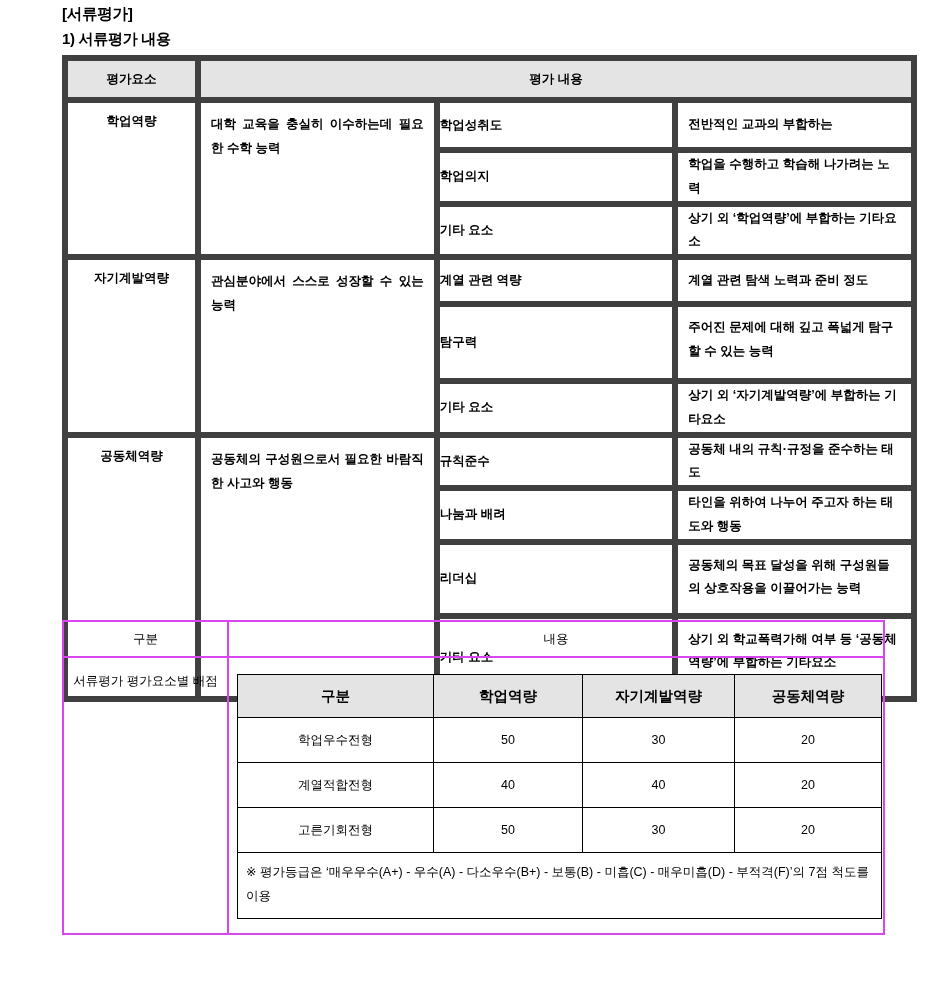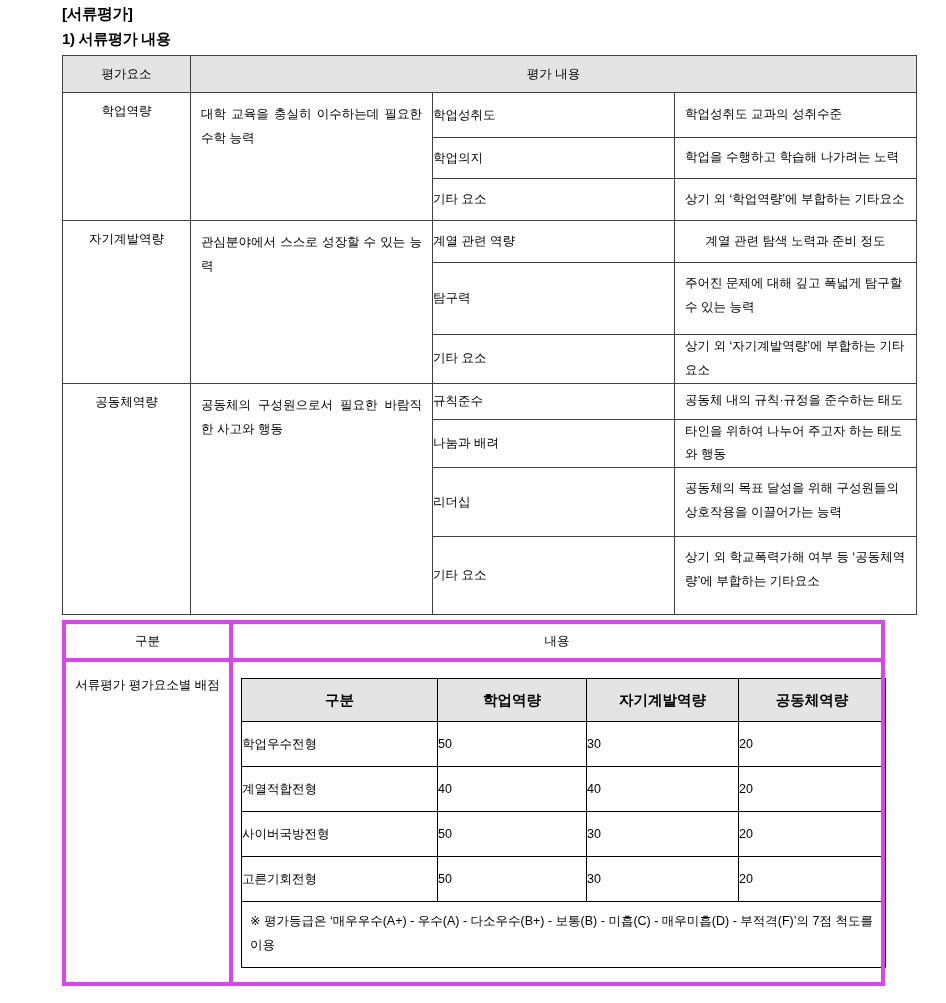--- a/index.html
+++ b/index.html
@@ -58,24 +58,24 @@
   .tbl1 {
     position: absolute;
     left: 62px;
     top: 55px;
     width: 855px;
     border-collapse: collapse;
     table-layout: fixed;
     font-size: 12.5px;
   }
   .tbl1 td, .tbl1 th {
-    border: 1px solid #404040;
+    border: 6px solid #404040;
     padding: 0;
     vertical-align: top;
-    font-weight: normal;
+    font-weight: bold;
   }
   .tbl1 .hdr {
     background: #e4e4e4;
     text-align: center;
     vertical-align: middle;
     height: 36px;
     font-size: 12.5px;
   }
   .cat-cell {
     text-align: center;
@@ -109,21 +109,21 @@
   .tbl2 {
     position: absolute;
     left: 62px;
     top: 620px;
     width: 823px;
     border-collapse: collapse;
     table-layout: fixed;
     font-size: 12.5px;
   }
   .tbl2 > tbody > tr > td {
-    border: 4px solid #d946ef;
+    border: 2px solid #d946ef;
     padding: 0;
     vertical-align: top;
     margin-top: 14px;
   }
   .tbl2 .o-hdr {
     text-align: center;
     vertical-align: middle !important;
     height: 34px;
     font-size: 12.5px;
   }
@@ -151,20 +151,21 @@
   }
   .tbl2in .in-hdr {
     background: #e4e4e4;
     text-align: center;
     vertical-align: middle;
     height: 42px;
     font-weight: bold;
     font-size: 14.5px;
   }
   .tbl2in .in-row td {
+    text-align: center;
     vertical-align: middle;
     height: 44px;
     font-size: 12.5px;
   }
   .tbl2in .note-cell {
     padding: 7px 8px 9px 8px;
     text-align: left;
     line-height: 1.95;
     font-size: 12.5px;
     vertical-align: top;
@@ -182,36 +183,36 @@
     <tbody>
       <tr>
         <td class="hdr" style="width:127px;">평가요소</td>
         <td class="hdr" colspan="3">평가 내용</td>
       </tr>
 
       <tr>
         <td class="cat-cell" rowspan="3" style="width:127px;">학업역량</td>
         <td class="desc-cell" rowspan="3" style="width:205px;">대학 교육을 충실히 이수하는데 필요한 수학 능력</td>
         <td class="sub-cell" style="width:145px; height:44px;">학업성취도</td>
-        <td class="det-cell" style="height:44px;">학업성취도 교과의 성취수준</td>
+        <td class="det-cell" style="height:44px;">전반적인 교과의 부합하는</td>
       </tr>
       <tr>
         <td class="sub-cell" style="height:40px;">학업의지</td>
         <td class="det-cell" style="height:40px;">학업을 수행하고 학습해 나가려는 노력</td>
       </tr>
       <tr>
         <td class="sub-cell" style="height:41px;">기타 요소</td>
         <td class="det-cell" style="height:41px;">상기 외 ‘학업역량’에 부합하는 기타요소</td>
       </tr>
 
       <tr>
         <td class="cat-cell" rowspan="3">자기계발역량</td>
         <td class="desc-cell" rowspan="3">관심분야에서 스스로 성장할 수 있는 능력</td>
         <td class="sub-cell" style="height:41px;">계열 관련 역량</td>
-        <td class="det-cell" style="height:41px;text-align:center;">계열 관련 탐색 노력과 준비 정도</td>
+        <td class="det-cell" style="height:41px;">계열 관련 탐색 노력과 준비 정도</td>
       </tr>
       <tr>
         <td class="sub-cell" style="height:62px;">탐구력</td>
         <td class="det-cell topalign" style="height:62px;">주어진 문제에 대해 깊고 폭넓게 탐구할 수 있는 능력</td>
       </tr>
       <tr>
         <td class="sub-cell" style="height:41px;">기타 요소</td>
         <td class="det-cell" style="height:41px;">상기 외 ‘자기계발역량’에 부합하는 기타요소</td>
       </tr>
 
@@ -262,26 +263,20 @@
                 <td>30</td>
                 <td>20</td>
               </tr>
               <tr class="in-row">
                 <td>계열적합전형</td>
                 <td>40</td>
                 <td>40</td>
                 <td>20</td>
               </tr>
               <tr class="in-row">
-                <td>사이버국방전형</td>
-                <td>50</td>
-                <td>30</td>
-                <td>20</td>
-              </tr>
-              <tr class="in-row">
                 <td>고른기회전형</td>
                 <td>50</td>
                 <td>30</td>
                 <td>20</td>
               </tr>
 
               <tr>
                 <td class="note-cell" colspan="4">※ 평가등급은 ‘매우우수(A+) - 우수(A) - 다소우수(B+) - 보통(B) - 미흡(C) - 매우미흡(D) - 부적격(F)’의 7점 척도를 이용</td>
               </tr>
             </tbody>

